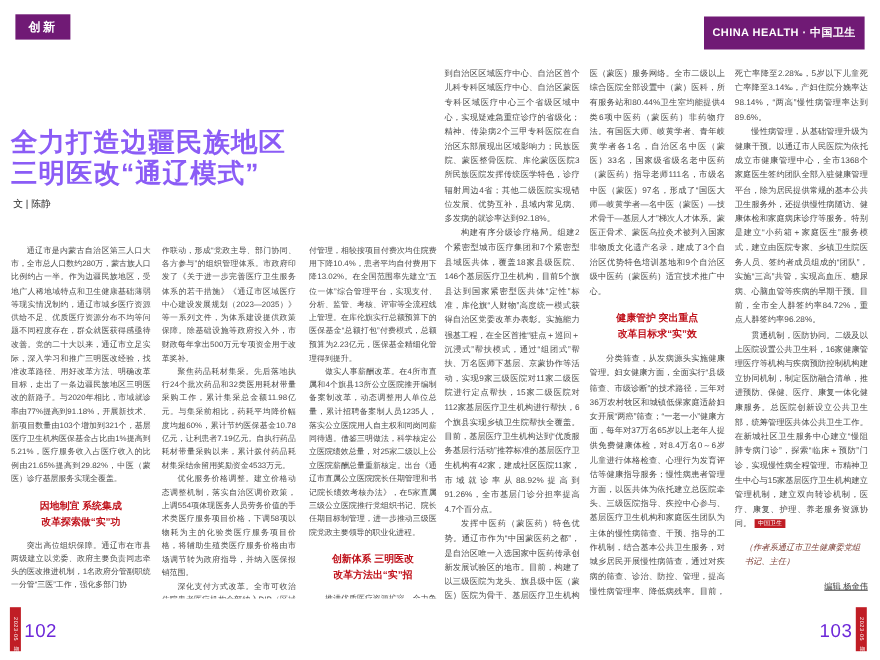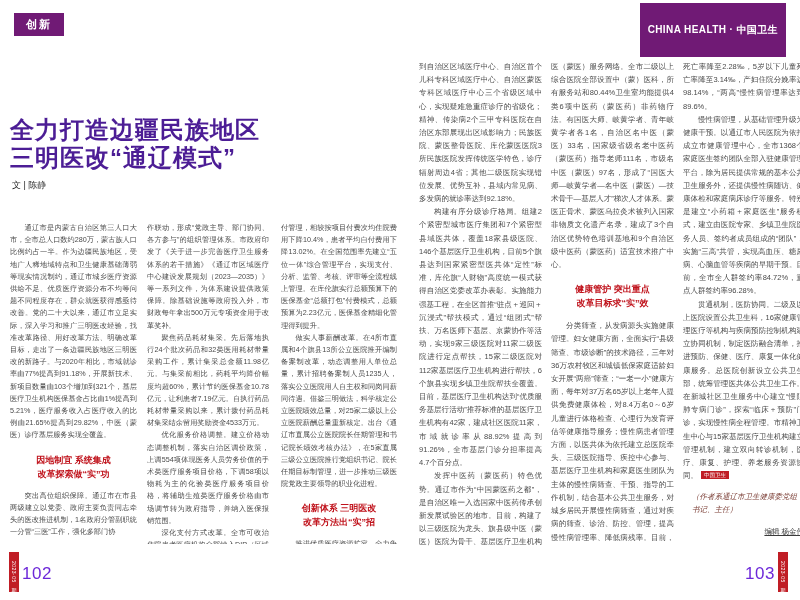--- a/index.html
+++ b/index.html
@@ -2,26 +2,26 @@
 <html><head>
 <meta charset="utf-8">
 <style>
   html,body{margin:0;padding:0;}
   body{
     width:800px;height:600px;position:relative;background:#ffffff;
     font-family:"Liberation Sans", sans-serif;color:#4a4a4a;overflow:hidden;
   }
   .badge-red{background:#701a75;color:#fff;font-weight:bold;display:inline-block;}
   #section-badge{position:absolute;left:14px;top:13px;font-size:11px;padding:4px 12px;letter-spacing:2px;}
-  #masthead{position:absolute;right:14px;top:3px;font-size:10px;padding:20px 8px;letter-spacing:0.4px;}
-  #title{position:absolute;left:10px;top:116px;font-size:24px;line-height:28px;font-weight:900;color:#4c1d95;letter-spacing:1px;}
+  #masthead{position:absolute;right:14px;top:15px;font-size:10px;padding:8px 8px;letter-spacing:0.4px;}
+  #title{position:absolute;left:10px;top:116px;font-size:24px;line-height:28px;font-weight:900;color:#8b5cf6;letter-spacing:1px;}
   #byline{position:absolute;left:12px;top:179px;font-size:9px;color:#2a2a2a;}
   .col{position:absolute;text-align:justify;overflow:hidden;}
   .col-left{font-size:7.2px;line-height:12.2px;}
-  .col-right{font-size:7.5px;line-height:13.2px;margin-left:15px;}
+  .col-right{font-size:7.5px;line-height:13.2px;}
   .col p{margin:0;}
   .col p.indent{text-indent:2em;}
   .subhead{color:#c0131c;font-weight:bold;text-align:center;font-size:9px;line-height:14px;margin:11px 0 9px 0;}
   .subhead div{white-space:nowrap;}
   .end-badge{background:#c01d25;color:#fff;font-size:5.5px;padding:1px 3px;margin-left:3px;font-style:normal;vertical-align:1px;}
   .author-note{font-style:italic;color:#7d4038;margin-top:7px !important;padding-left:1.2em;text-align:left;}
   .editor{text-align:right;margin-top:9px !important;color:#3a3a3a;text-decoration:underline;}
   .page-num{position:absolute;font-size:17px;color:#6d28d9;letter-spacing:0.5px;}
   .issue-badge{
     position:absolute;width:10px;height:38px;background:#c01d25;color:#fff;

